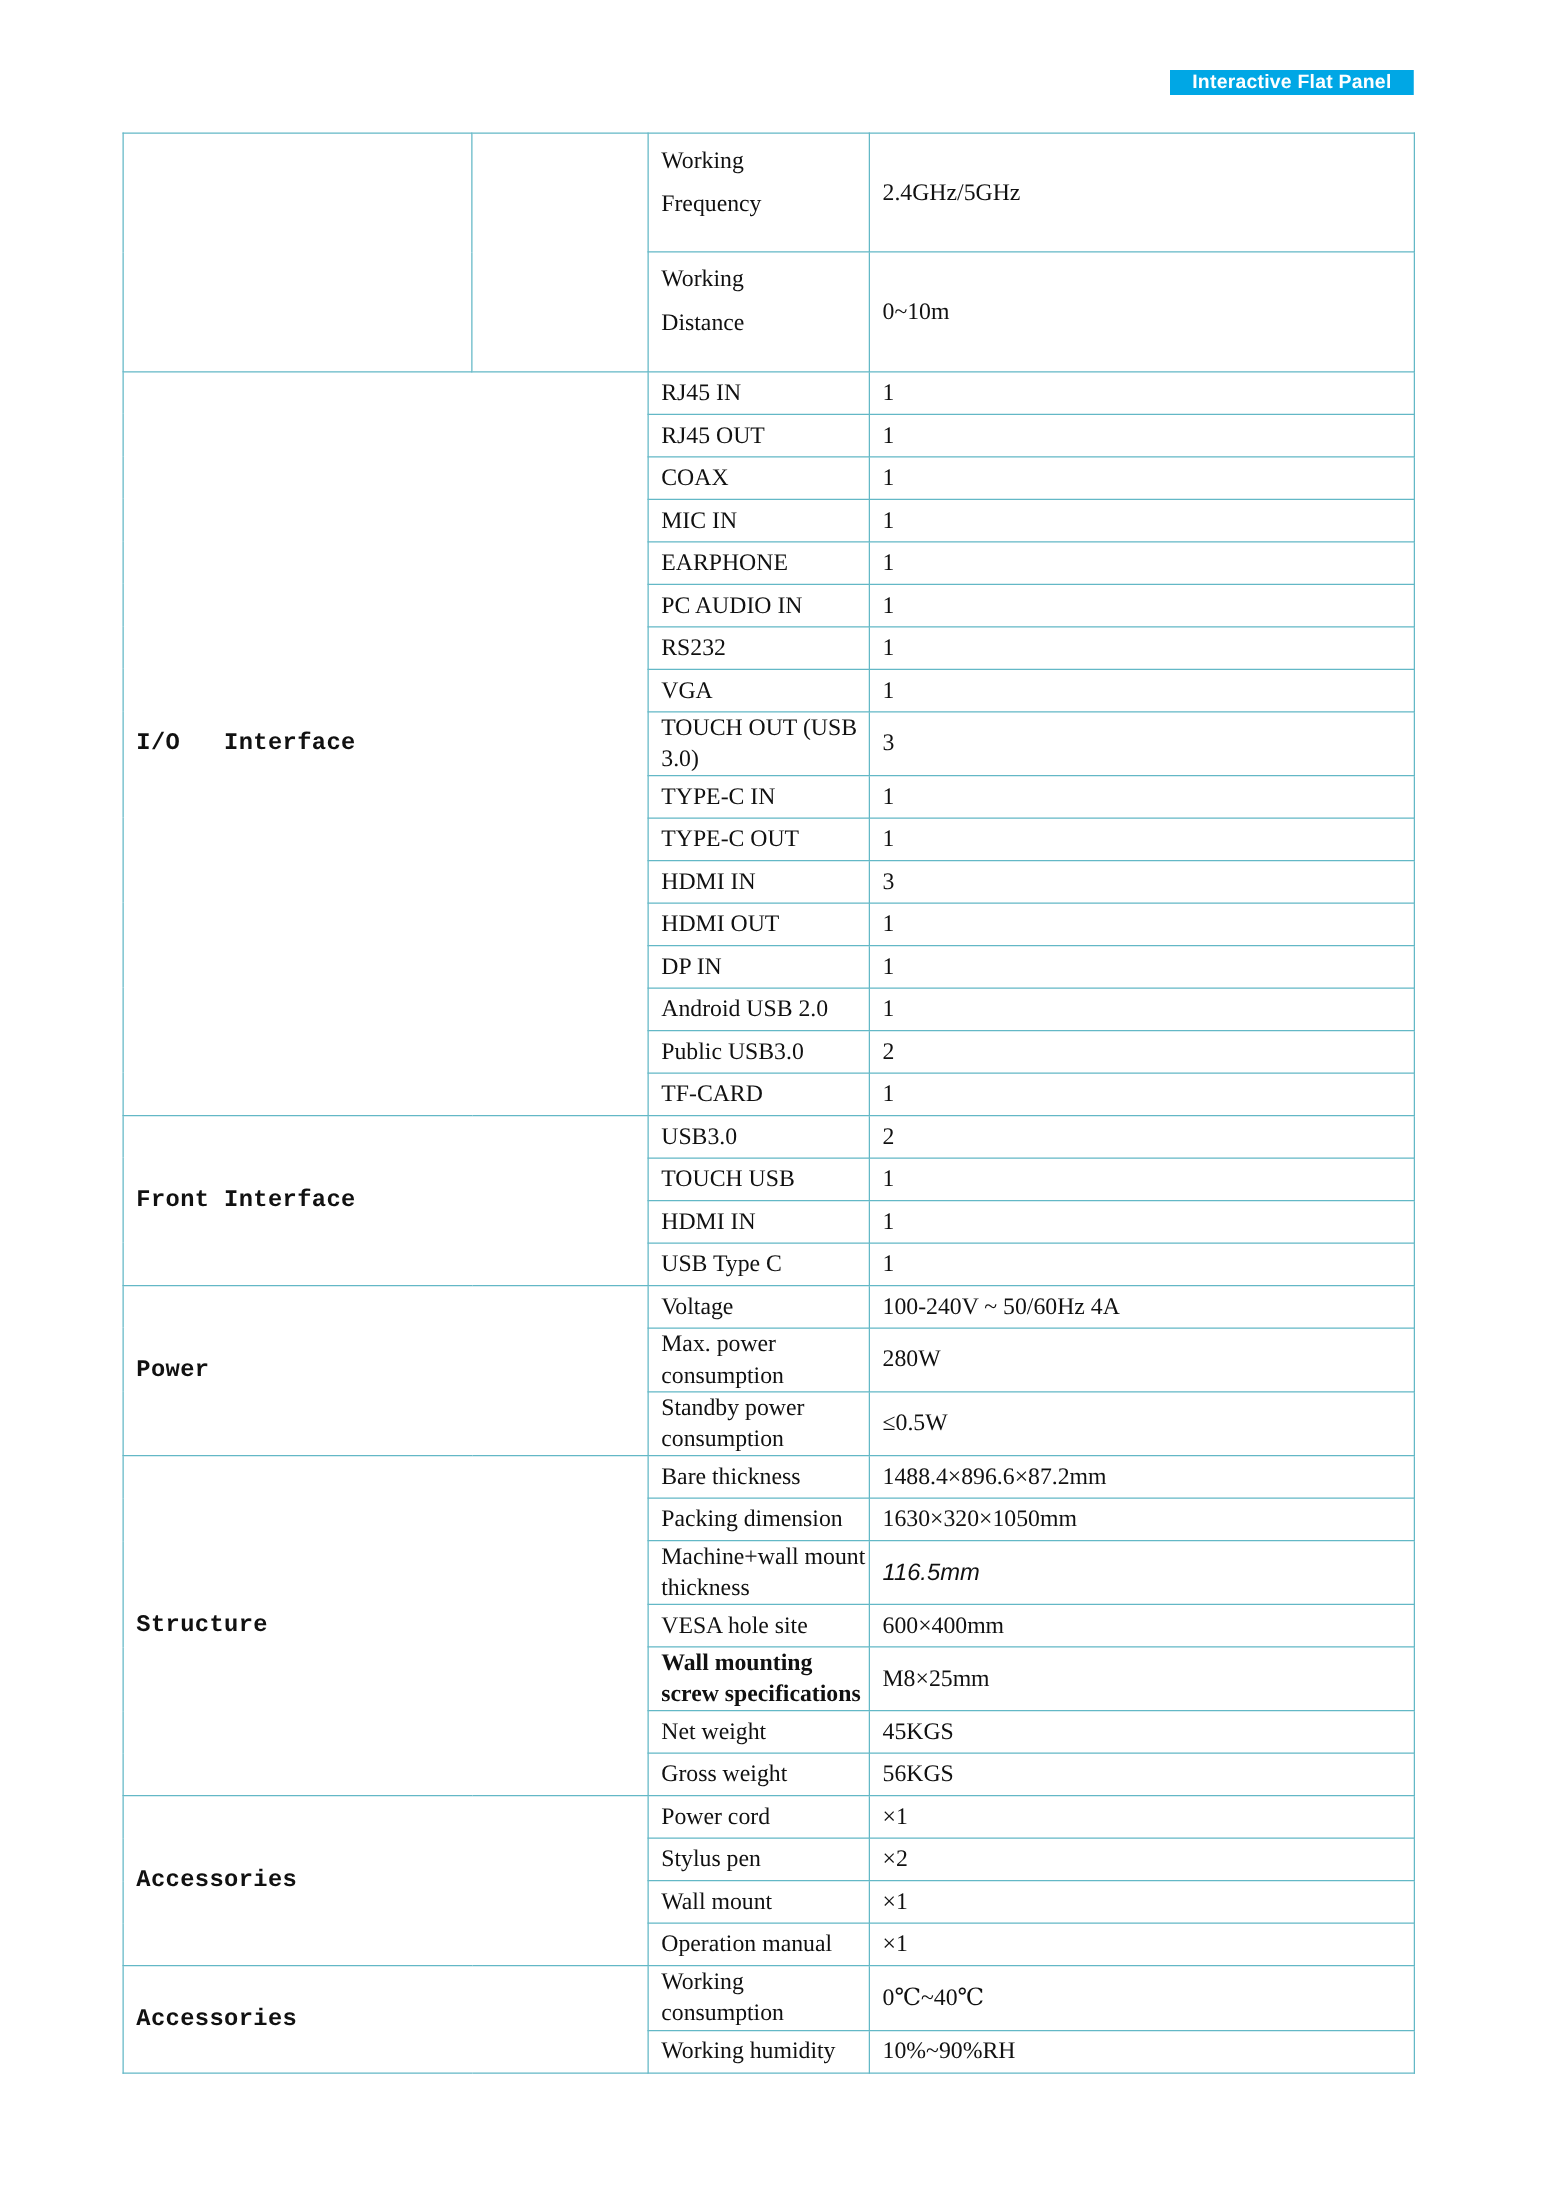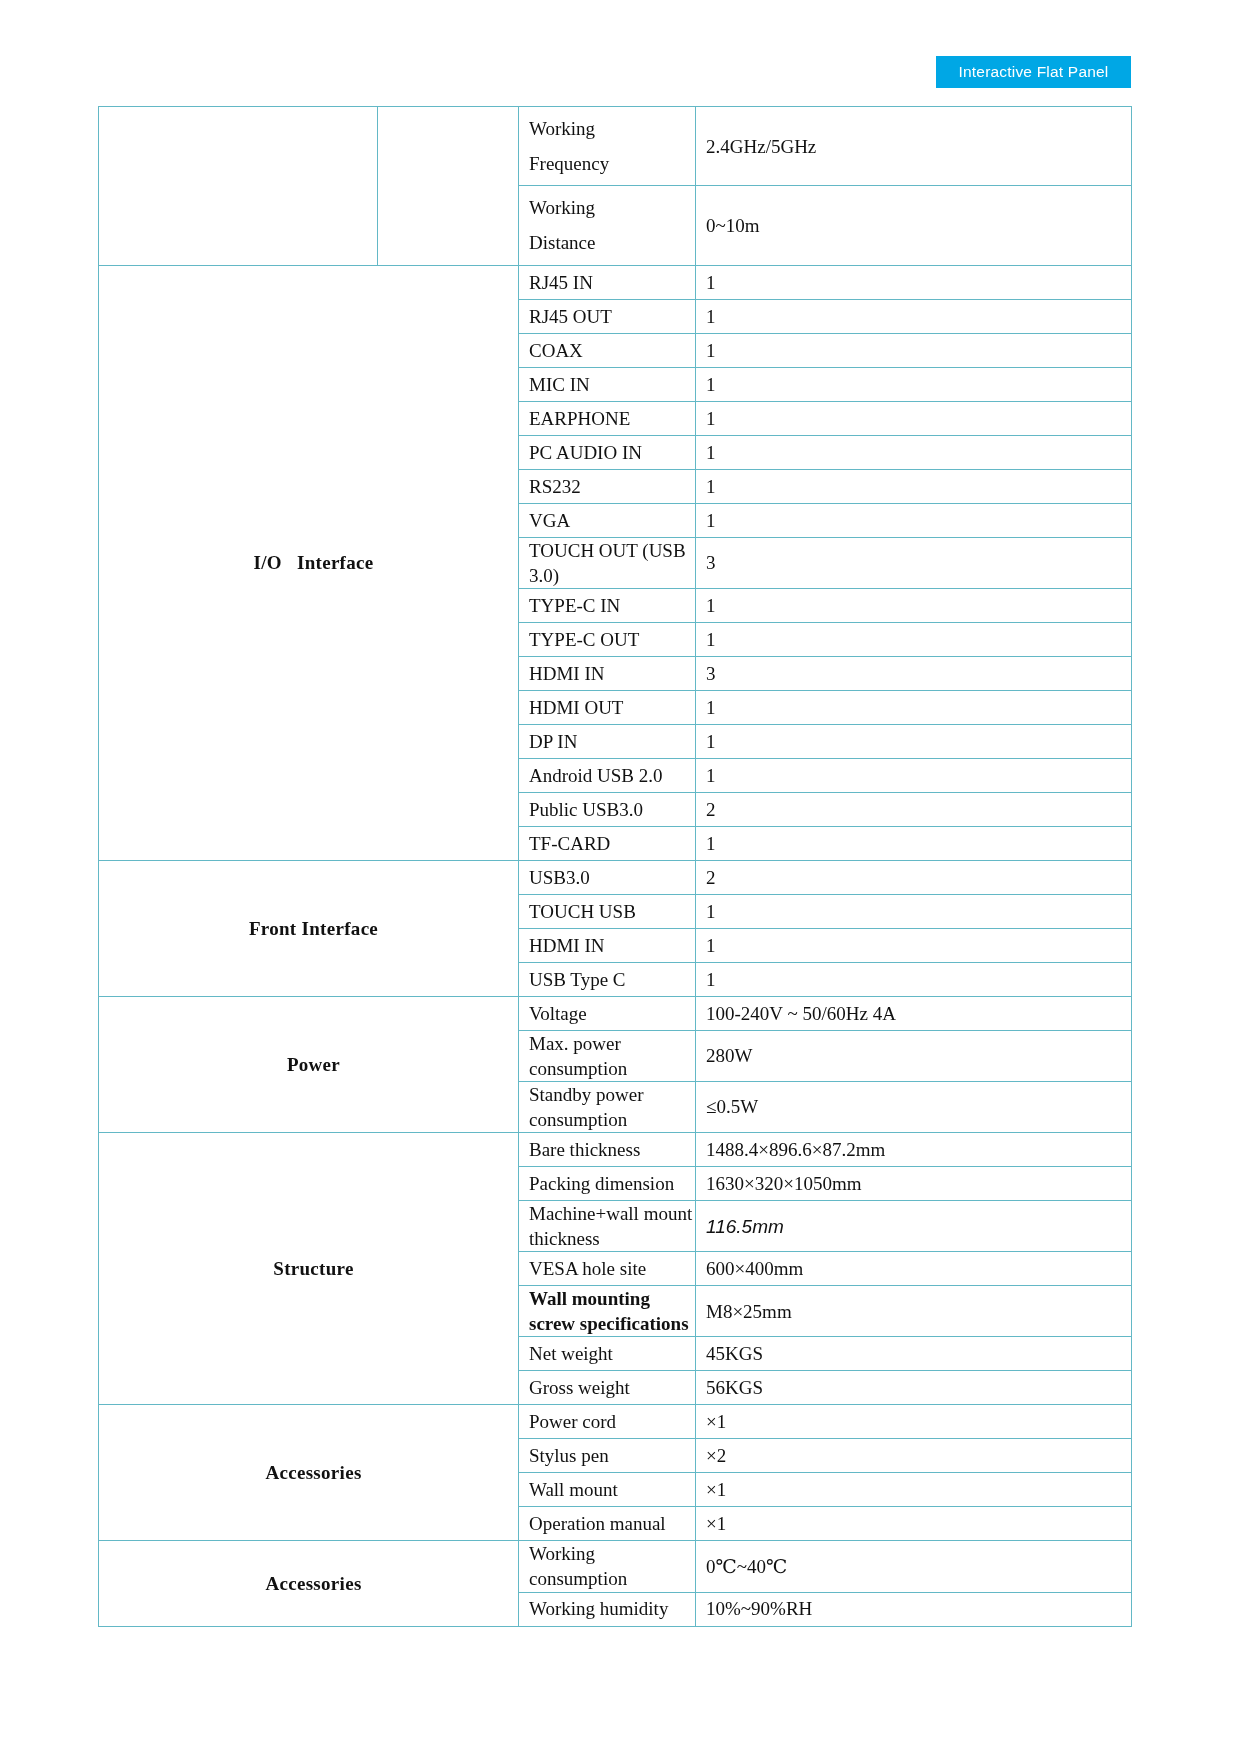--- a/index.html
+++ b/index.html
@@ -19,30 +19,31 @@
   .header-bar {
     position: absolute;
     top: 0; left: 0; right: 0;
     height: 104px;
   }
   .badge {
     position: absolute;
     top: 56px;
     left: 936px;
     width: 195px;
-    height: 32px;
+    height: 20px;
     background: #00a7e5;
     color: #ffffff;
     font-family: "Liberation Sans", "DejaVu Sans", sans-serif;
     font-size: 15.5px;
     letter-spacing: .2px;
     display: flex;
     align-items: center;
     justify-content: center;
     box-sizing: border-box;
+    font-weight: bold;
   }
 
   
   .spec-wrap {
     position: absolute;
     left: 98px;
     top: 106px;
     width: 1033px;
   }
   table.spec {
@@ -61,37 +62,37 @@
     height: 34px;
     box-sizing: border-box;
   }
   
   col.c1 { width: 279px; }
   col.c2 { width: 141px; }
   col.c3 { width: 177px; }
   col.c4 { width: 436px; }
 
   td.cat {
-    text-align: center;
     vertical-align: middle;
     color: #29a3dc;
     font-weight: bold;
     font-size: 19.5px;
     padding-left: 0;
     letter-spacing: .3px;
+    font-family: Liberation Mono, monospace;
   }
   td.blank { padding: 0; }
 
   td.sub {
     font-size: 19px;
   }
   td.sub.two-line {
     line-height: 1.85;
     padding-top: 4px;
-    padding-bottom: 4px;
+    padding-bottom: 20px;
   }
   td.val {
     font-size: 19px;
   }
   td.small {
     font-size: 15.5px;
     font-weight: bold;
   }
   td.sans {
     font-family: "Liberation Sans", "DejaVu Sans", sans-serif;

